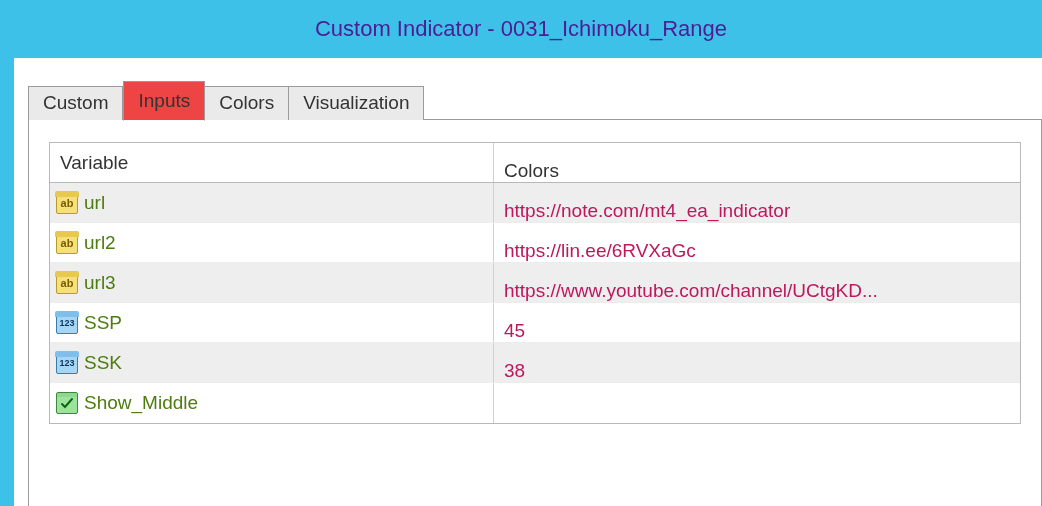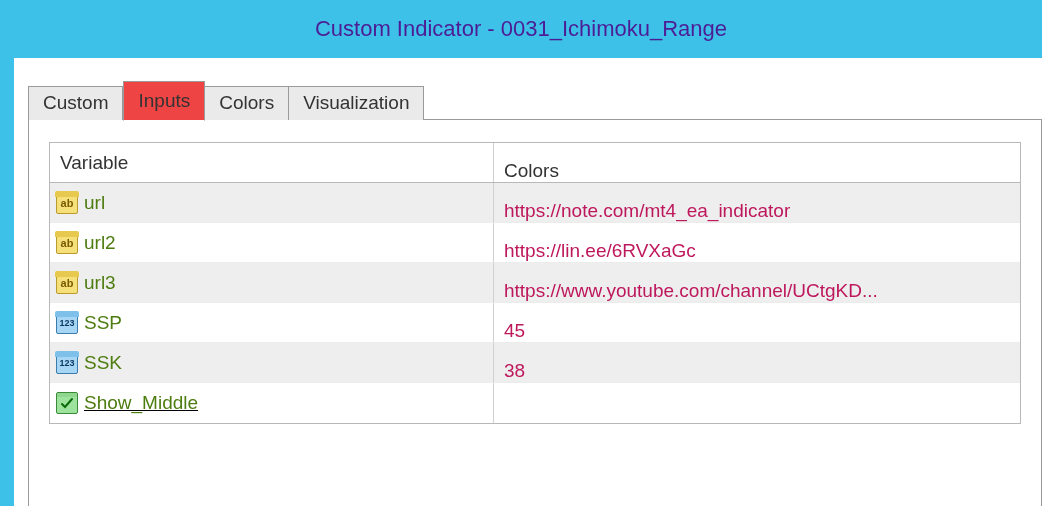--- a/index.html
+++ b/index.html
@@ -95,21 +95,21 @@
       flex: 1;
       padding-left: 10px;
       color: #be185d;
       white-space: nowrap;
       overflow: hidden;
       text-overflow: ellipsis;
     }
     .row-data:nth-child(odd) { background: #eeeeee; }
     .row-data:nth-child(even) { background: #ffffff; }
     .row-data { border-bottom: 1px solid #ececec; }
-    .row-data:last-child { border-bottom: none; text-decoration: underline; }
+    .row-data:last-child { border-bottom: none; }
     .row-data .cell-var { padding-left: 6px; }
     .row-data .var-label { color: #4d7c0f; }
 
     
     .ico {
       width: 22px;
       height: 22px;
       display: inline-flex;
       align-items: center;
       justify-content: center;

